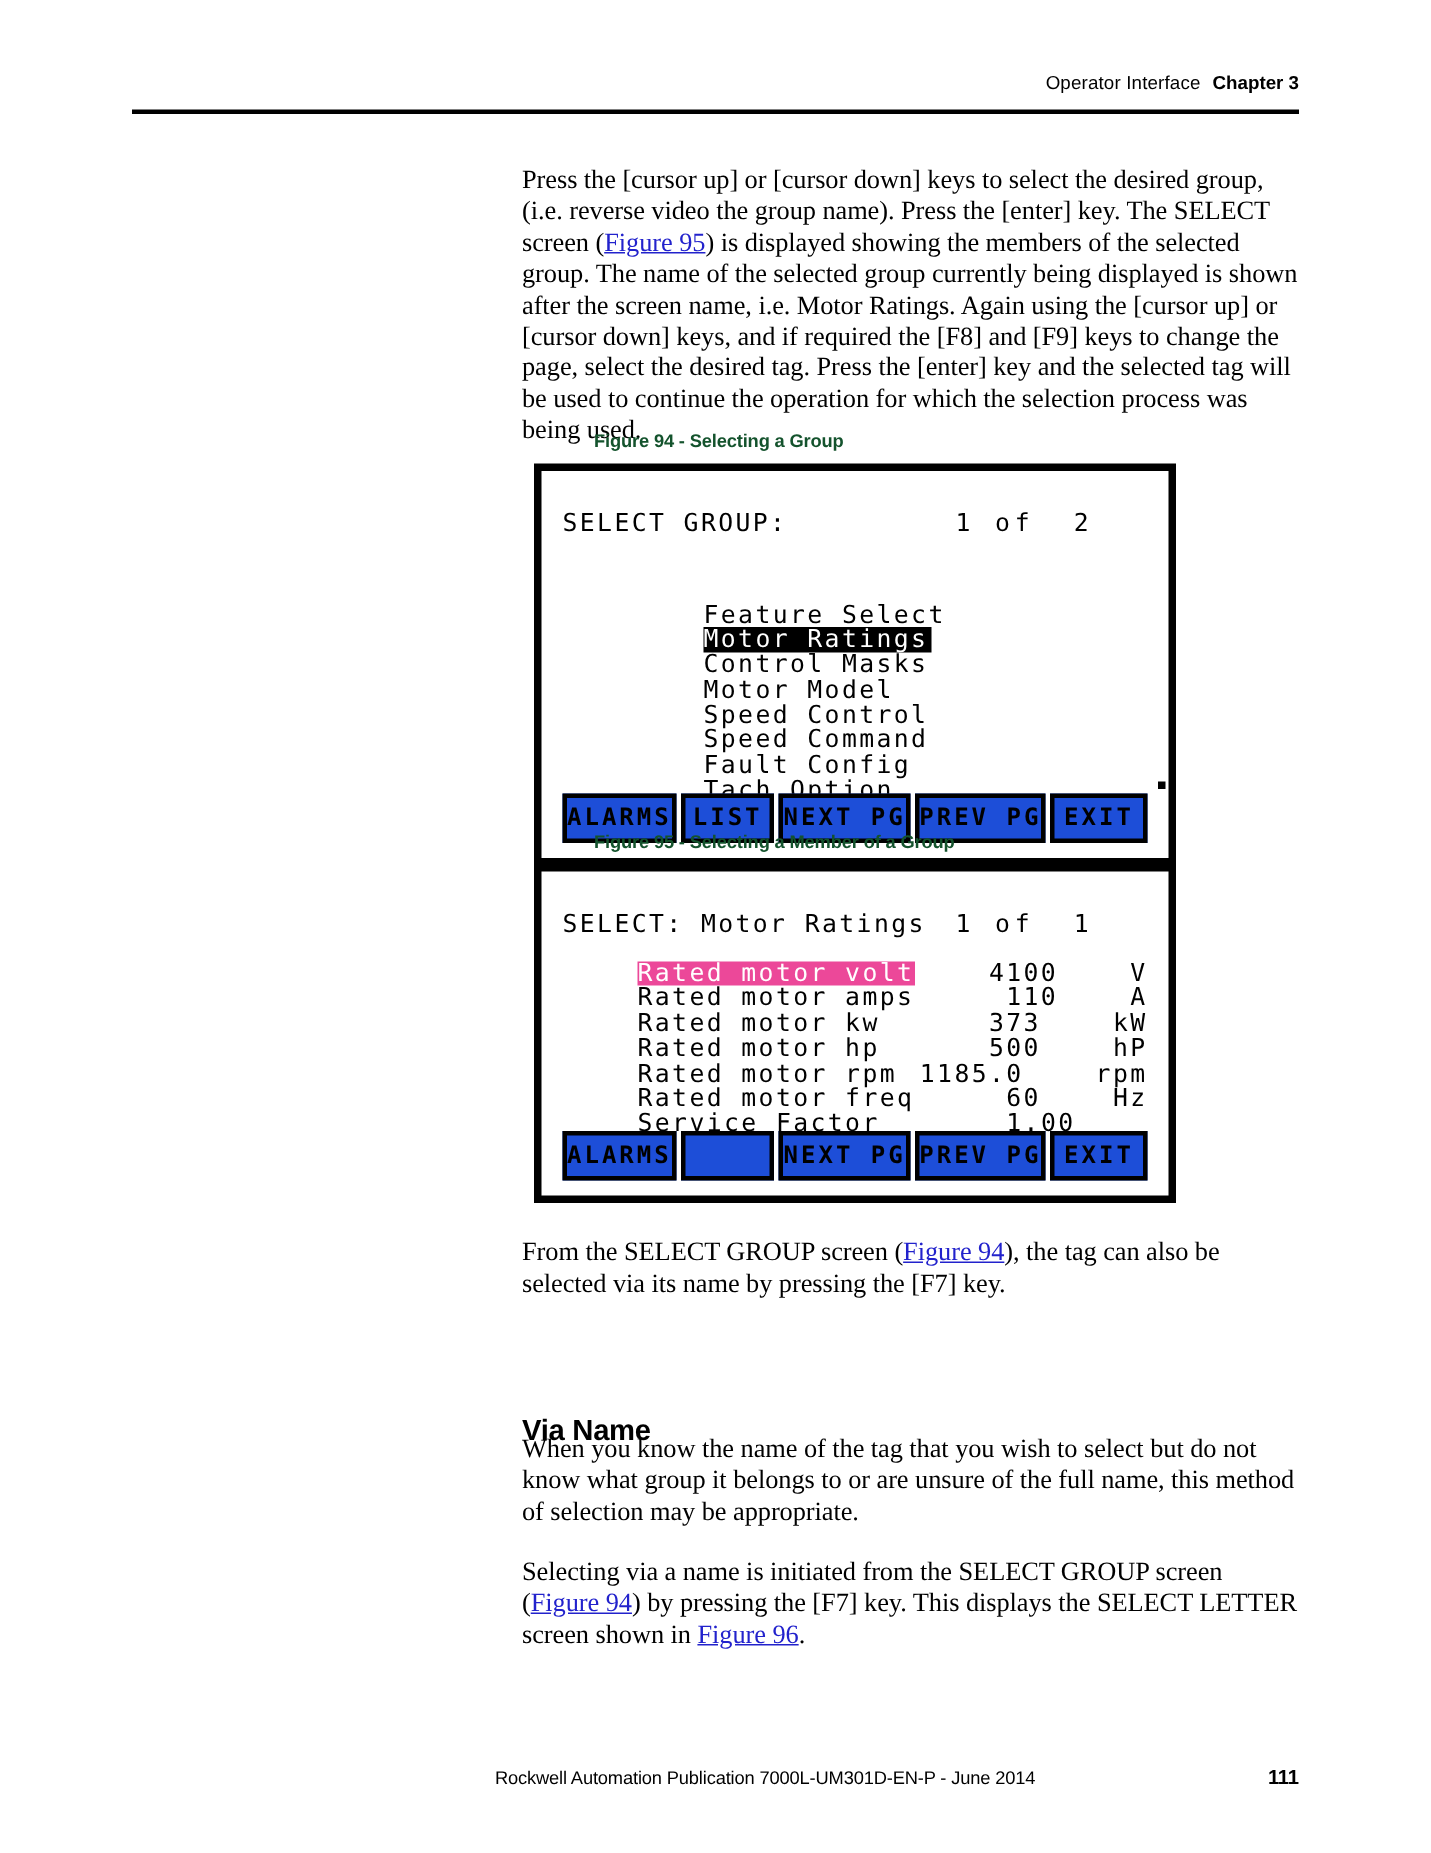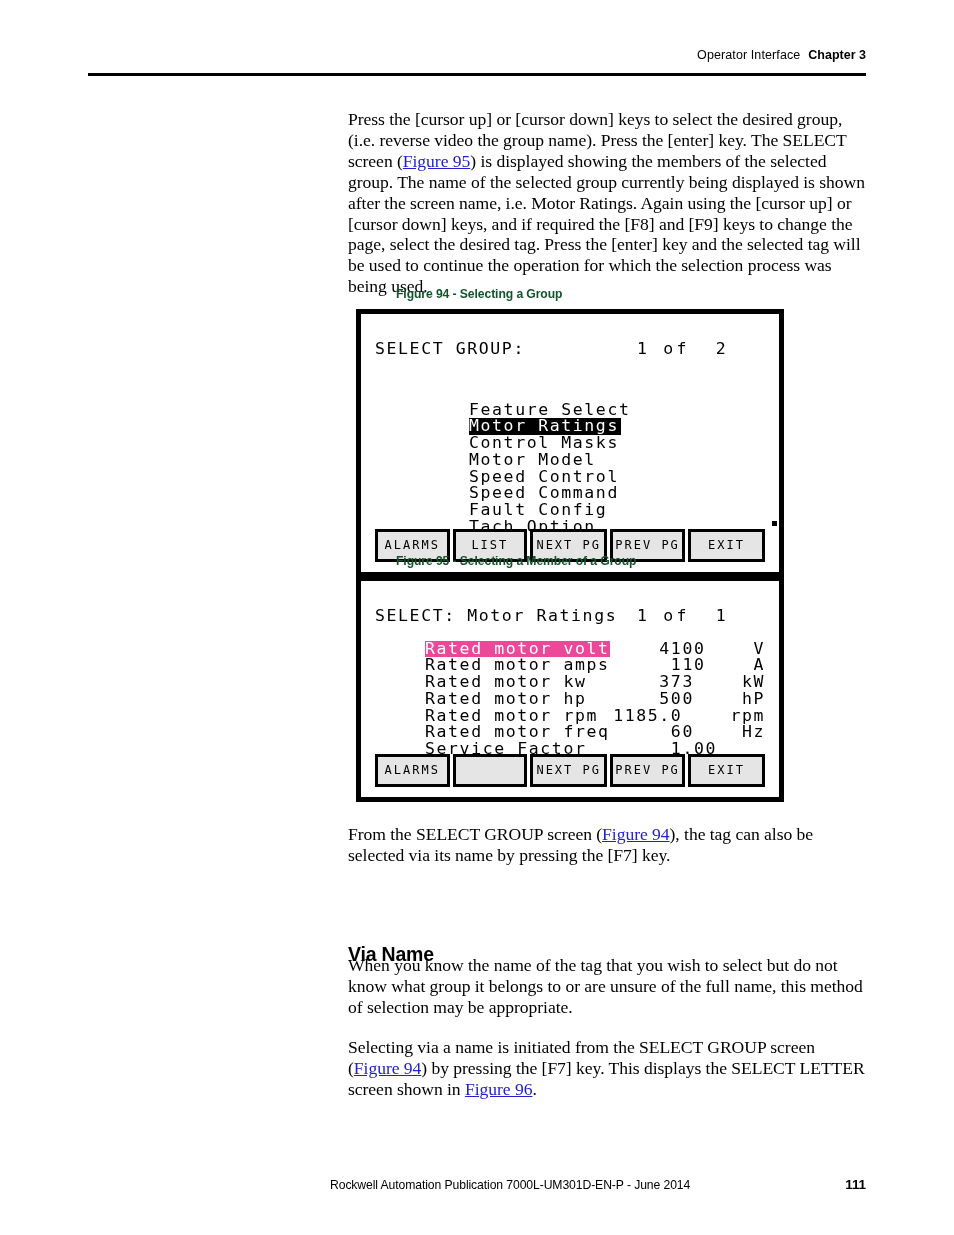--- a/index.html
+++ b/index.html
@@ -170,29 +170,30 @@
   .softkeys {
     position: absolute;
     left: 14px;
     right: 14px;
     bottom: 10px;
     display: flex;
     gap: 3px;
   }
   .softkey {
     border: 3px solid #000000;
-    background: #e5e5e5;
+    background: #1d4ed8;
     text-align: center;
     font-family: "DejaVu Sans Mono", monospace;
-    font-size: 12px;
+    font-size: 16px;
     letter-spacing: 2px;
     line-height: 22px;
     padding: 2px 0 3px 0;
     box-sizing: border-box;
     white-space: pre;
+    font-weight: bold;
   }
   .sk-0 { flex: 1.06; }
   .sk-1 { flex: 1.06; }
   .sk-2 { flex: 1.10; }
   .sk-3 { flex: 1.06; }
   .sk-4 { flex: 1.10; }
 
   .stray-dot {
     position: absolute;
     width: 5px;

